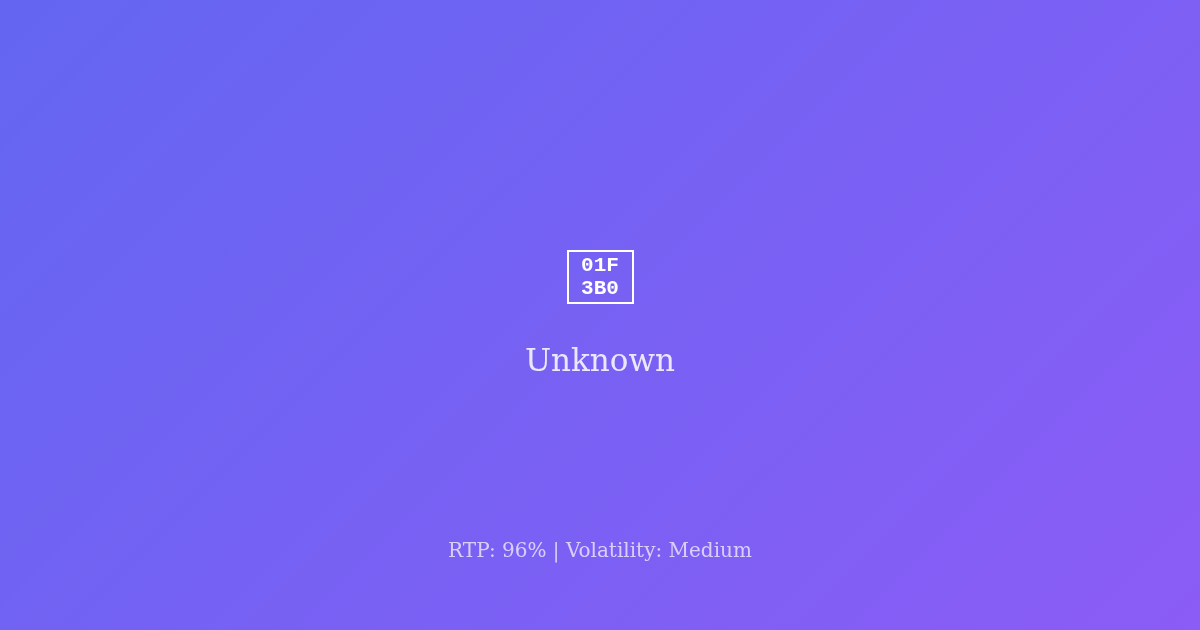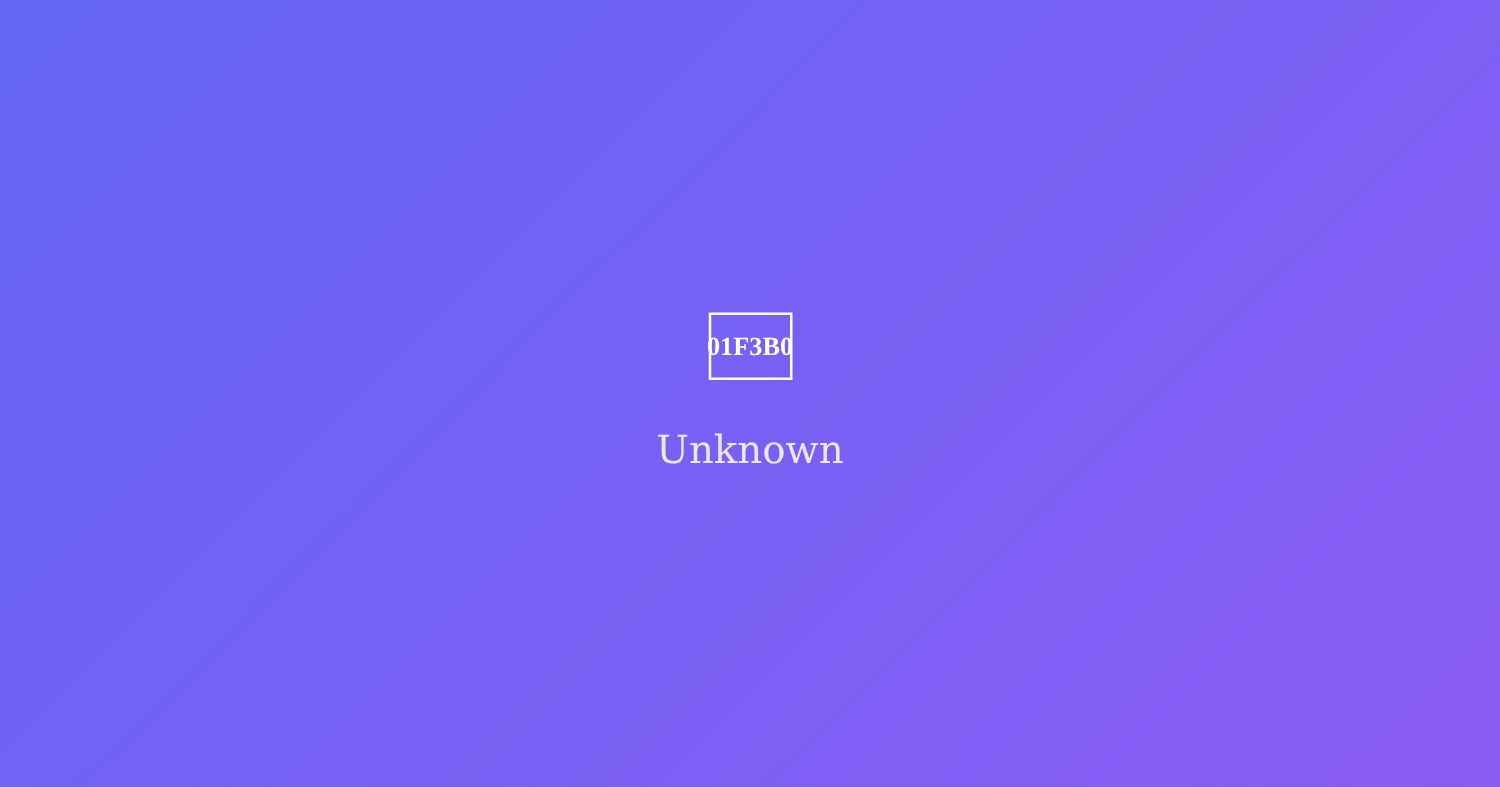--- a/index.html
+++ b/index.html
@@ -45,29 +45,29 @@
     font-size: 68px;
     font-weight: bold;
     color: #ffffff;
     letter-spacing: 0.5px;
     white-space: nowrap;
   }
 
   
   .tofu-glyph {
     display: inline-flex;
-    flex-direction: row;
+    flex-direction: column;
     align-items: center;
     justify-content: center;
     box-sizing: border-box;
     width: 67px;
     height: 54px;
     border: 2px solid #ffffff;
     color: #ffffff;
-    font-family: Liberation Serif, serif;
+    font-family: Liberation Mono, monospace;
     font-size: 21px;
     font-weight: bold;
     line-height: 23px;
     letter-spacing: 0px;
     flex: none;
   }
 
   .tofu-glyph span {
     display: block;
     height: 23px;
@@ -112,14 +112,15 @@
     <span class="tofu-glyph">
       <span>01F</span>
       <span>3B0</span>
     </span>
 
 
   </div>
 
   <p class="subtitle">Unknown</p>
 
+  <p class="meta-line">RTP: 96% | Volatility: Medium</p>
 
 </div>
 
 </body></html>

